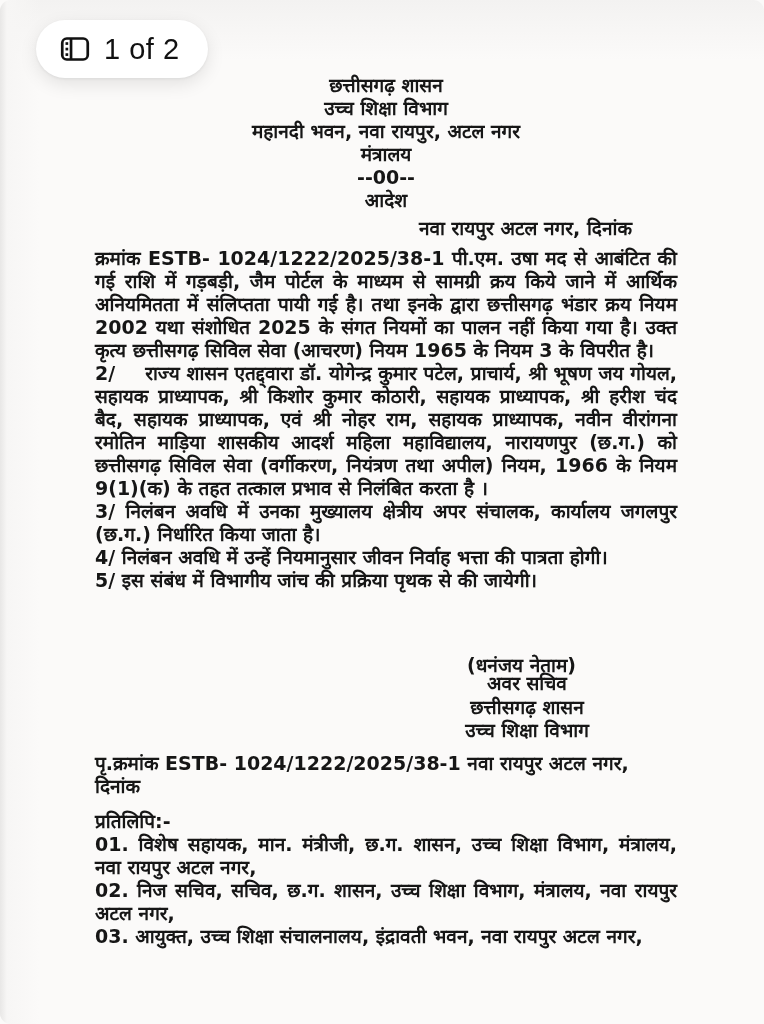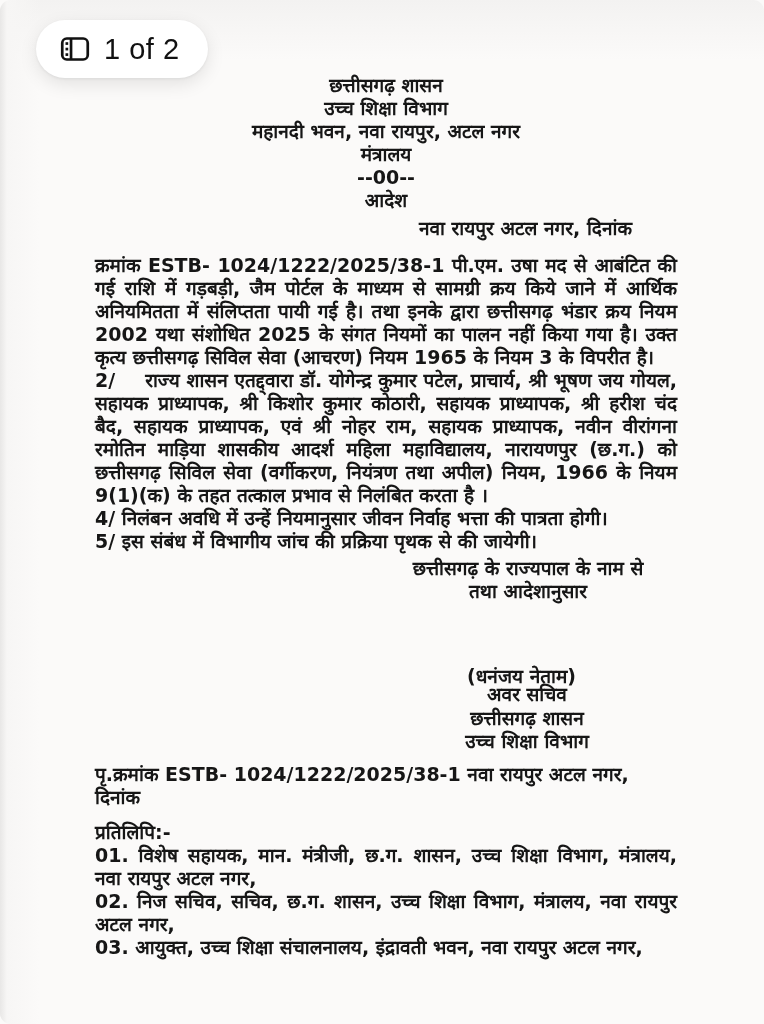--- a/index.html
+++ b/index.html
@@ -34,21 +34,21 @@
   .doc{
     position:absolute;left:95px;top:74px;width:582px;
     font-size:19px;line-height:23px;font-weight:600;
     color:#161616;
     font-family:"DejaVu Sans",sans-serif;
   }
   .hdr{text-align:center;}
   .hdr div{line-height:23px;}
   .dateline{text-align:right;padding-right:45px;margin-top:5px;}
   .para{text-align:justify;margin:0;}
-  .para1{margin-top:14px;}
+  .para1{margin-top:7px;}
   .pnum{display:inline-block;margin-right:30px;}
   .item{text-align:justify;margin:0;}
   .authority{margin-top:4px;margin-left:287px;width:292px;text-align:center;line-height:23px;}
   .sigrow{position:relative;height:152px;}
   .digital{
     position:absolute;left:255px;top:6px;
     font-family:"Liberation Sans",sans-serif;
     font-size:16.5px;font-weight:600;line-height:21px;color:#1d1d1d;white-space:nowrap;
   }
   .signame{position:absolute;left:372px;top:62px;white-space:nowrap;text-align:center;}
@@ -85,27 +85,24 @@
       <div>--00--</div>
       <div>आदेश</div>
     </div>
 
     <div class="dateline">नवा रायपुर अटल नगर, दिनांक</div>
 
     <p class="para para1"><span>क्रमांक </span><b>ESTB- 1024/1222/2025/38-1</b><span> पी.एम. उषा मद से आबंटित की गई राशि में गड़बड़ी, जैम पोर्टल के माध्यम से सामग्री क्रय किये जाने में आर्थिक अनियमितता में संलिप्तता पायी गई है। तथा इनके द्वारा छत्तीसगढ़ भंडार क्रय नियम 2002 यथा संशोधित 2025 के संगत नियमों का पालन नहीं किया गया है। उक्त कृत्य छत्तीसगढ़ सिविल सेवा (आचरण) नियम 1965 के नियम 3 के विपरीत है।</span></p>
 
     <p class="para"><span class="pnum">2/</span><span>राज्य शासन एतद्द्वारा डॉ. योगेन्द्र कुमार पटेल, प्राचार्य, श्री भूषण जय गोयल, सहायक प्राध्यापक, श्री किशोर कुमार कोठारी, सहायक प्राध्यापक, श्री हरीश चंद बैद, सहायक प्राध्यापक, एवं श्री नोहर राम, सहायक प्राध्यापक, नवीन वीरांगना रमोतिन माड़िया शासकीय आदर्श महिला महाविद्यालय, नारायणपुर (छ.ग.) को छत्तीसगढ़ सिविल सेवा (वर्गीकरण, नियंत्रण तथा अपील) नियम, 1966 के नियम 9(1)(क) के तहत तत्काल प्रभाव से निलंबित करता है ।</span></p>
 
+    <p class="item">3/ निलंबन अवधि में उनका मुख्यालय क्षेत्रीय अपर संचालक, कार्यालय जगलपुर (छ.ग.) निर्धारित किया जाता है।</p>
     <p class="item">4/ निलंबन अवधि में उन्हें नियमानुसार जीवन निर्वाह भत्ता की पात्रता होगी।</p>
     <p class="item">5/ इस संबंध में विभागीय जांच की प्रक्रिया पृथक से की जायेगी।</p>
 
-    <div class="authority">
-      <div>छत्तीसगढ़ के राज्यपाल के नाम से</div>
-      <div>तथा आदेशानुसार</div>
-    </div>
 
     <div class="sigrow">
       <div class="signame">(धनंजय नेताम)</div>
       <div class="desig">
         <div>अवर सचिव</div>
         <div>छत्तीसगढ़ शासन</div>
         <div>उच्च शिक्षा विभाग</div>
       </div>
     </div>
 

